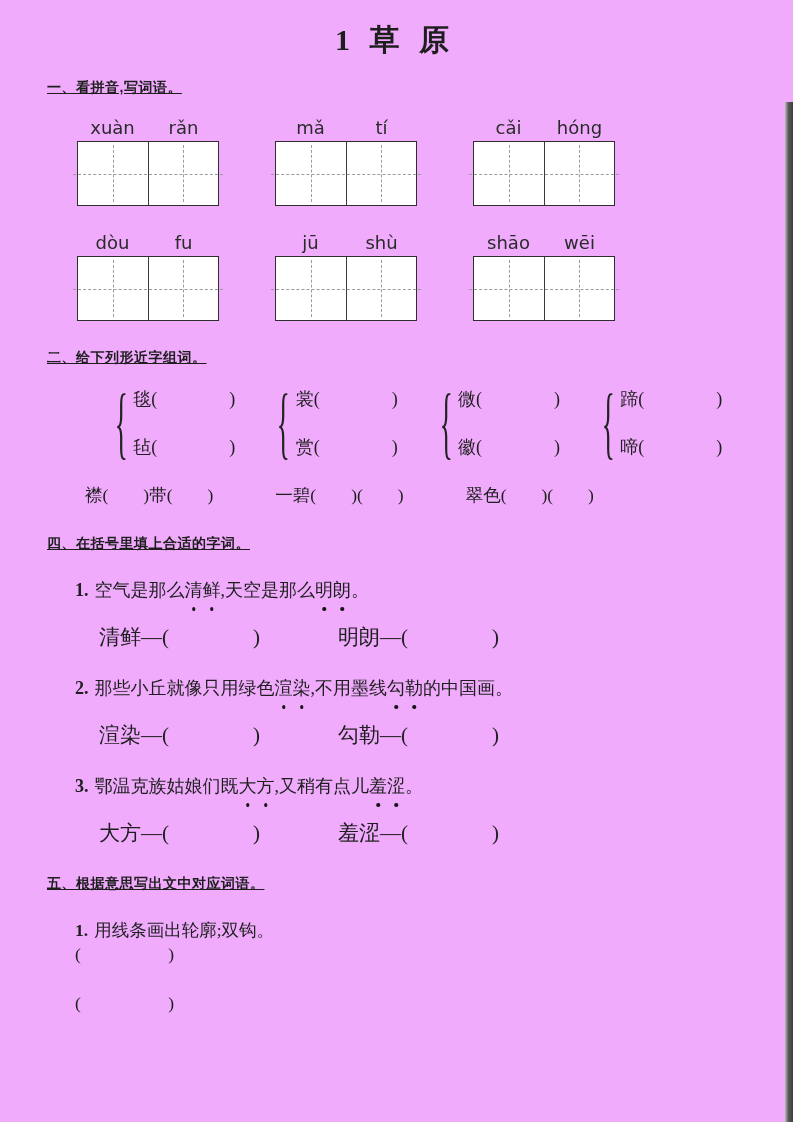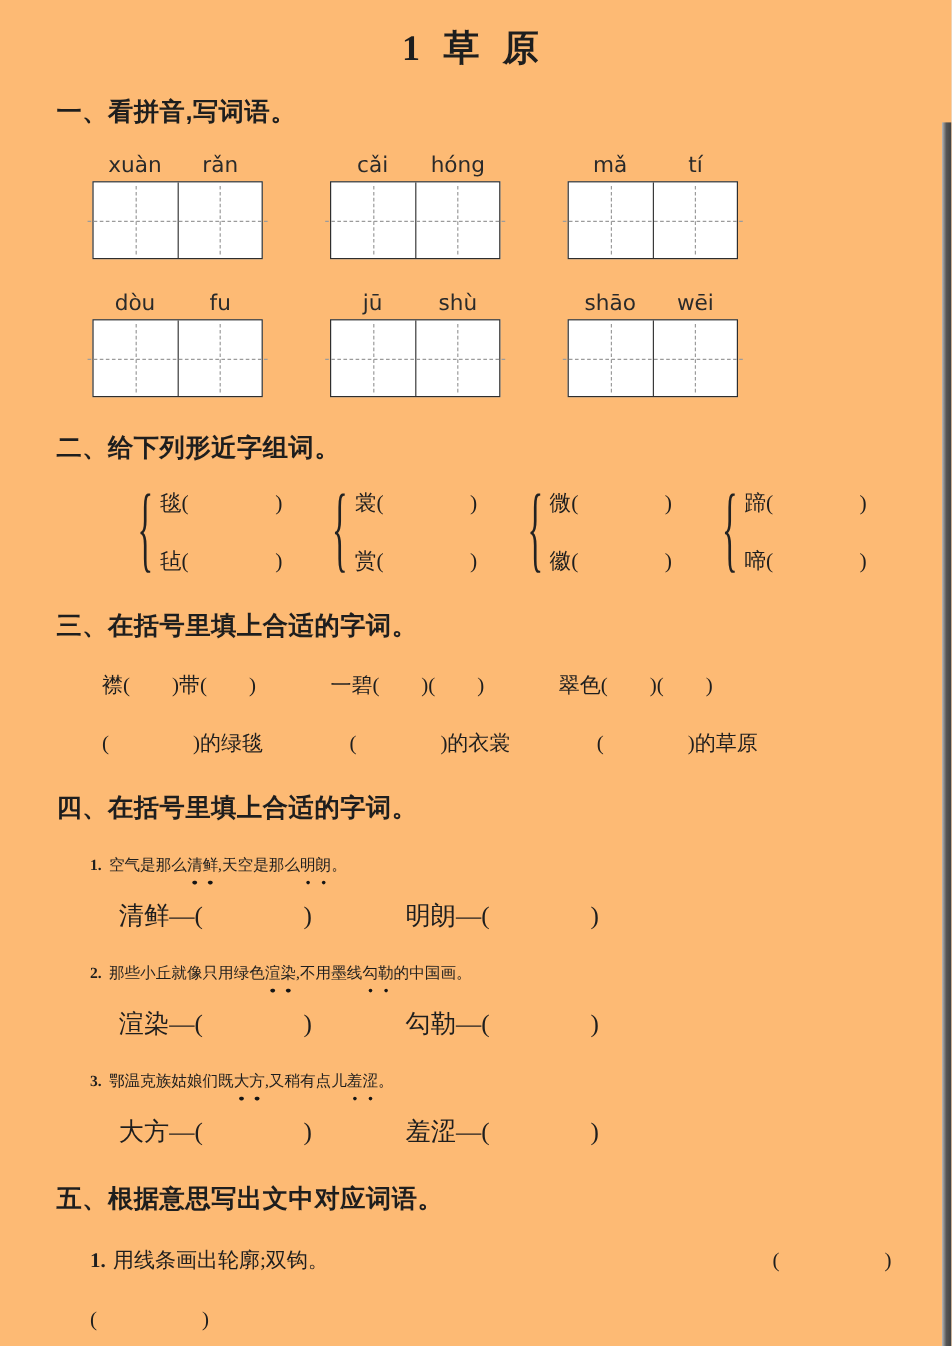--- a/index.html
+++ b/index.html
@@ -1,25 +1,25 @@
 <!DOCTYPE html>
 <html><head>
 <meta charset="utf-8">
 <style>
   html,body{margin:0;padding:0;background:#e8e8e8;}
   .page{
-    position:relative;width:793px;height:1122px;background:#fdba74;
+    position:relative;width:793px;height:1122px;background:#f0abfc;
     font-family:"Liberation Serif","DejaVu Serif",serif;color:#1e1e1e;
     overflow:hidden;box-sizing:border-box;padding:14px 50px 0 47px;
   }
   .scanbar{position:absolute;right:0;top:102px;bottom:0;width:8px;
     background:linear-gradient(to right,#b9b9b9,#565656 45%,#404040);}
   .title{text-align:center;font-size:30px;font-weight:700;letter-spacing:6px;margin-top:6px;}
   .sec-h{font-family:"Liberation Sans","DejaVu Sans",sans-serif;font-weight:700;
-    font-size:21px;margin-top:28px;letter-spacing:.5px;}
+    font-size:14px;margin-top:28px;letter-spacing:.5px;text-decoration:underline;}
   .sec-h.first{margin-top:18px;}
 
   
   .pinrow{display:flex;gap:56px;margin:20px 0 0 30px;}
   .pgroup{width:142px;}
   .plabels{display:flex;font-family:"DejaVu Sans","Liberation Sans",sans-serif;
     font-size:18px;color:#2a2a2a;margin-bottom:3px;}
   .plabels span{flex:1;text-align:center;}
   .pbox{position:relative;display:flex;border:1.6px solid #2e2e2e;height:63px;background:#fff;}
   .pbox::after{content:"";position:absolute;top:50%;left:-5px;right:-5px;
@@ -35,31 +35,31 @@
   .brace{display:inline-block;font-size:34px;font-weight:300;color:#222;
     transform:scaleY(2.35) scaleX(.8);transform-origin:center;margin-right:4px;
     font-family:"Liberation Serif",serif;line-height:1;}
   .bcol{display:flex;flex-direction:column;gap:24px;font-size:18px;}
 
   
   .fillrow{display:flex;gap:62px;margin:24px 0 0 38px;font-size:17.5px;}
   .fillrow.second{gap:72px;}
 
   
-  .q{margin:24px 0 0 28px;font-size:13px;line-height:1.55;}
+  .q{margin:24px 0 0 28px;font-size:18px;line-height:1.55;}
   .qnum{font-weight:700;margin-right:6px;}
   .em{margin:0;}
   .emch{position:relative;display:inline-block;}
   .emch::after{content:"";position:absolute;left:50%;transform:translateX(-50%);
     bottom:-6px;width:3.5px;height:3.5px;border-radius:50%;background:#151515;}
   .qblanks{display:flex;gap:78px;margin:18px 0 0 52px;font-size:21px;}
 
   
   .vrow{display:flex;justify-content:space-between;align-items:baseline;
-    margin:25px 0 0 28px;font-size:17.5px;}
+    margin:25px 0 0 28px;font-size:17.5px;flex-direction:column;}
   .vblank{white-space:pre;}
 </style>
 </head>
 <body>
 
 <div class="page">
   <div class="scanbar"></div>
 
   <div class="title">1  草  原</div>
 
@@ -71,38 +71,38 @@
         <span>xuàn</span>
         <span>rǎn</span>
       </div>
       <div class="pbox">
         <div class="pcell"></div>
         <div class="pcell"></div>
       </div>
     </div>
     <div class="pgroup">
       <div class="plabels">
+        <span>mǎ</span>
+        <span>tí</span>
+      </div>
+      <div class="pbox">
+        <div class="pcell"></div>
+        <div class="pcell"></div>
+      </div>
+    </div>
+    <div class="pgroup">
+      <div class="plabels">
         <span>cǎi</span>
         <span>hóng</span>
       </div>
       <div class="pbox">
         <div class="pcell"></div>
         <div class="pcell"></div>
       </div>
     </div>
-    <div class="pgroup">
-      <div class="plabels">
-        <span>mǎ</span>
-        <span>tí</span>
-      </div>
-      <div class="pbox">
-        <div class="pcell"></div>
-        <div class="pcell"></div>
-      </div>
-    </div>
   </div>
 
   <div class="pinrow" style="margin-top:26px;">
     <div class="pgroup">
       <div class="plabels">
         <span>dòu</span>
         <span>fu</span>
       </div>
       <div class="pbox">
         <div class="pcell"></div>
@@ -157,32 +157,26 @@
     </div>
     <div class="bgroup">
       <span class="brace">{</span>
       <div class="bcol">
         <div>蹄(　　　　)</div>
         <div>啼(　　　　)</div>
       </div>
     </div>
   </div>
 
-  <div class="sec-h">三、在括号里填上合适的字词。</div>
 
   <div class="fillrow">
     <span>襟(　　)带(　　)</span>
     <span>一碧(　　)(　　)</span>
     <span>翠色(　　)(　　)</span>
   </div>
-  <div class="fillrow second">
-    <span>(　　　　)的绿毯</span>
-    <span>(　　　　)的衣裳</span>
-    <span>(　　　　)的草原</span>
-  </div>
 
   <div class="sec-h">四、在括号里填上合适的字词。</div>
 
   <div class="q">
     <span class="qnum">1.</span><span>空气是那么</span><span class="em"><span class="emch">清</span><span class="emch">鲜</span></span><span>,天空是那么</span><span class="em"><span class="emch">明</span><span class="emch">朗</span></span><span>。</span>
   </div>
   <div class="qblanks">
     <span>清鲜—(　　　　)</span>
     <span>明朗—(　　　　)</span>
   </div>

